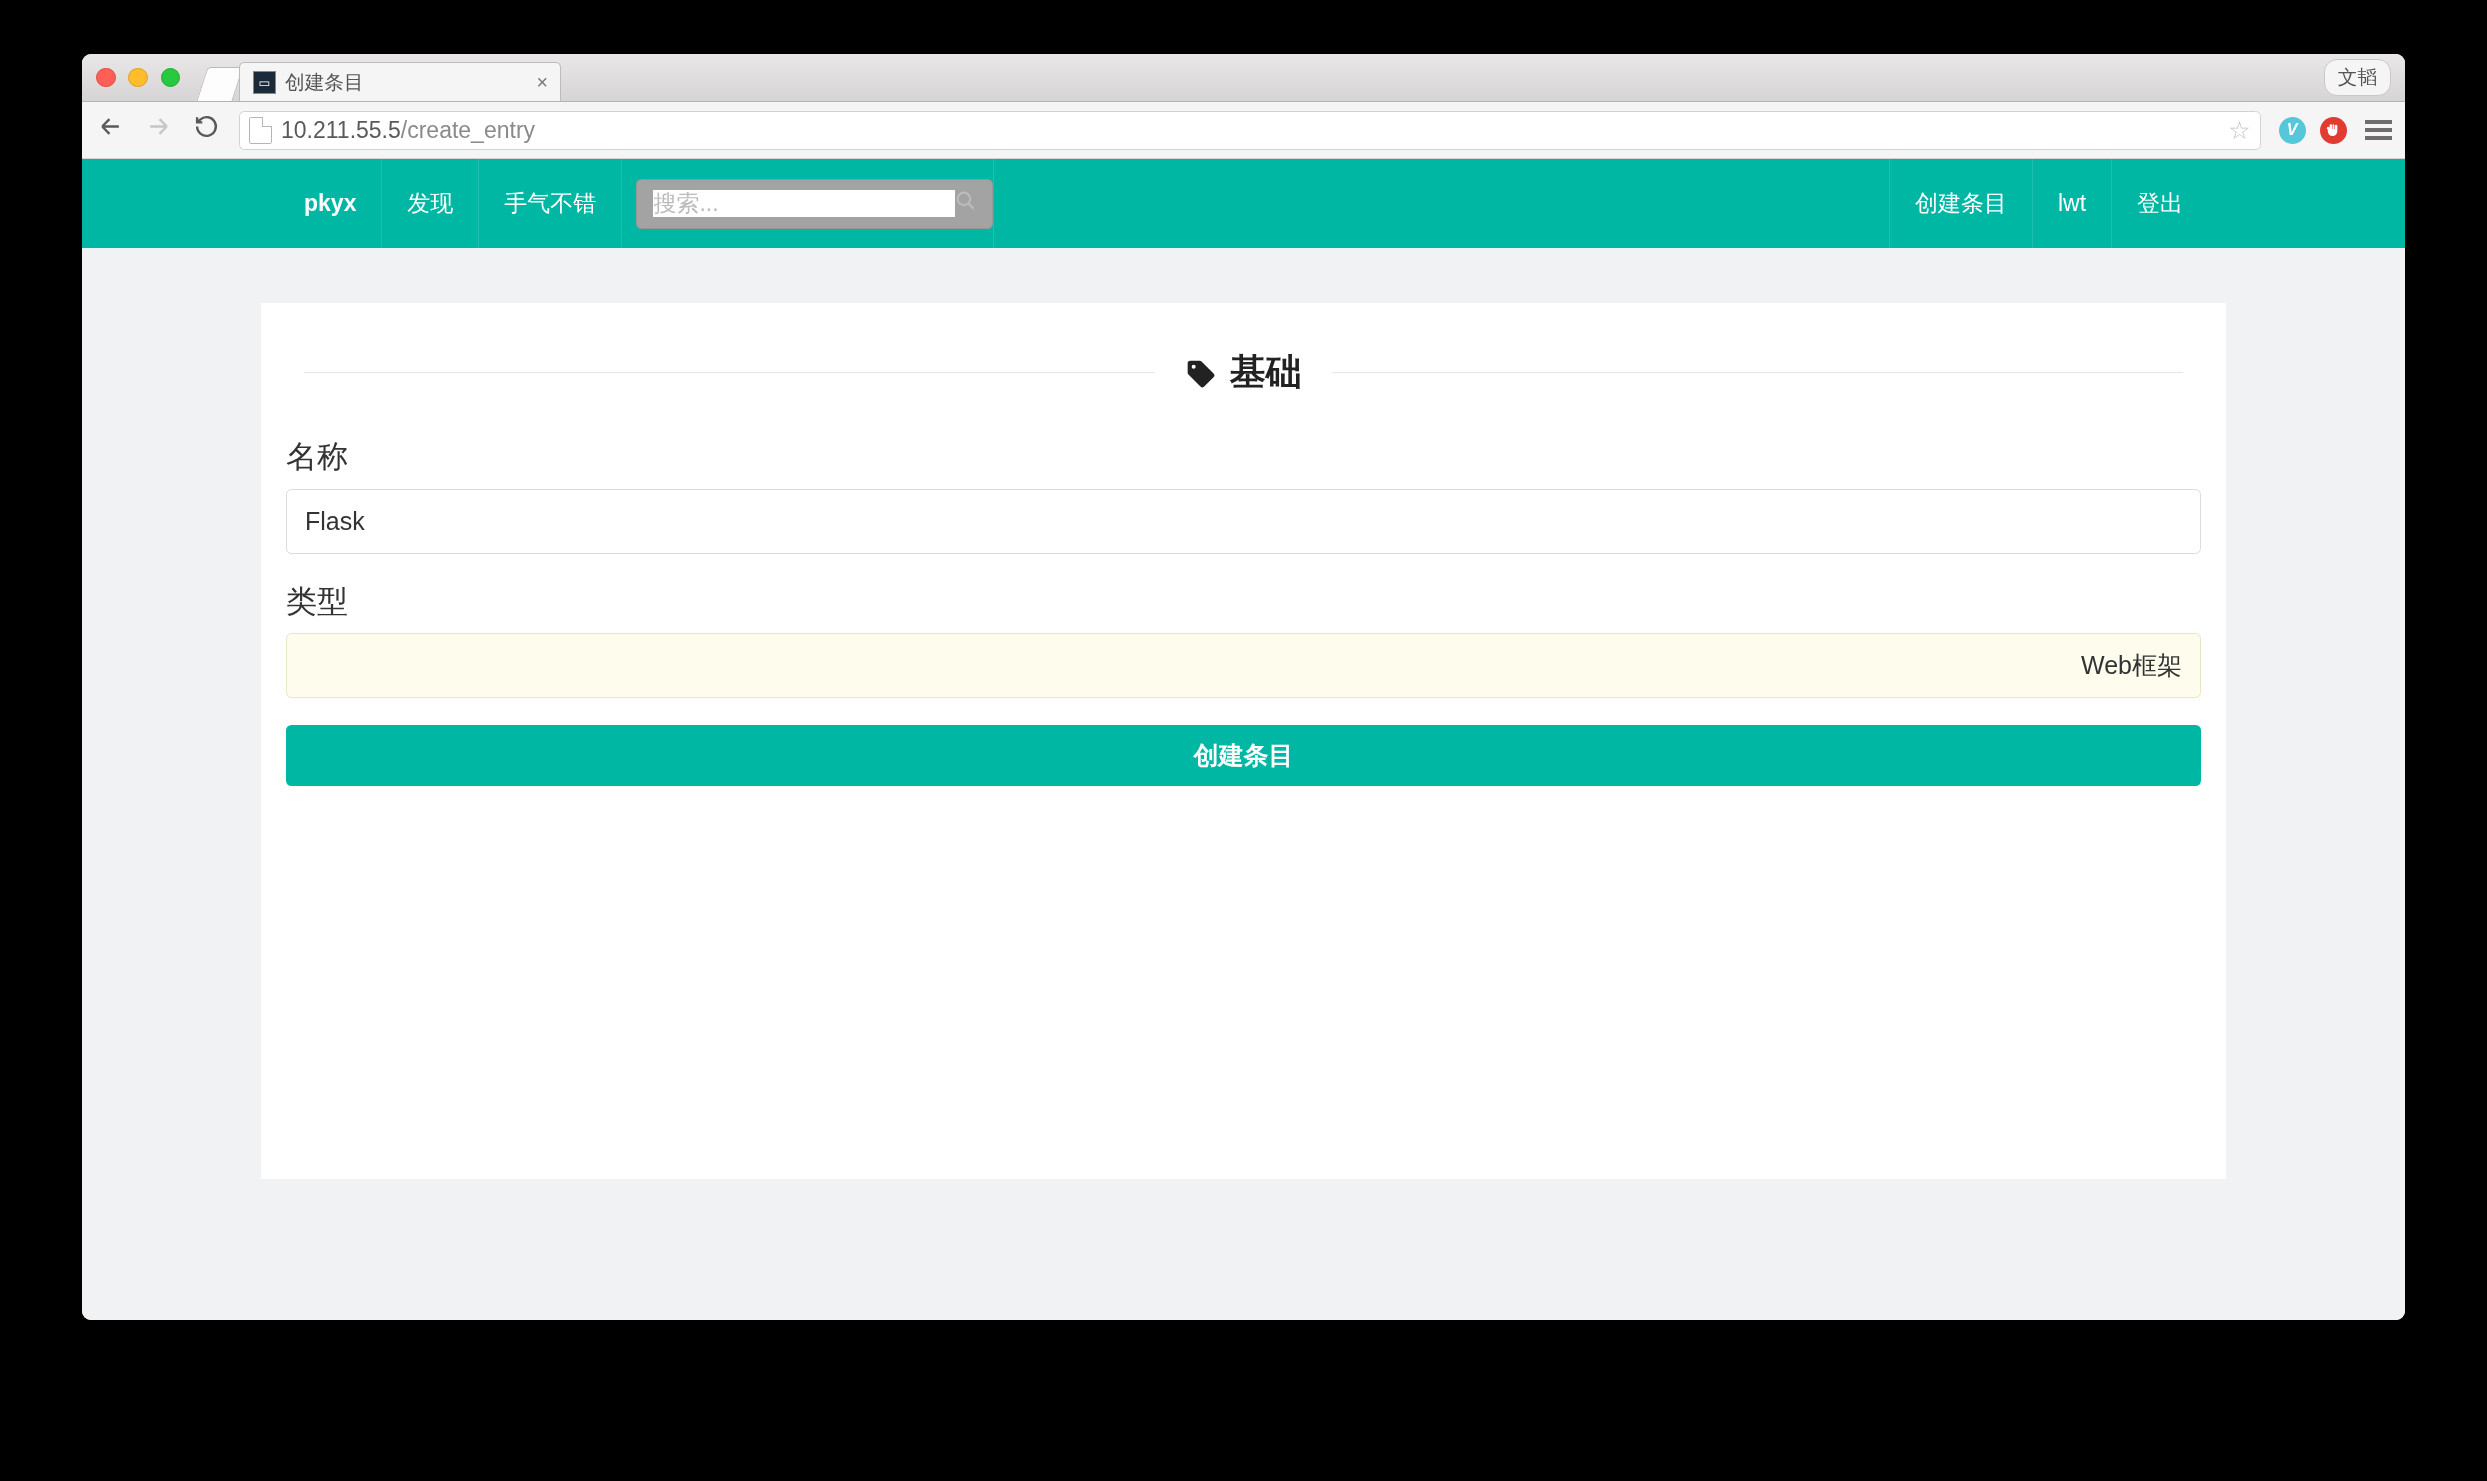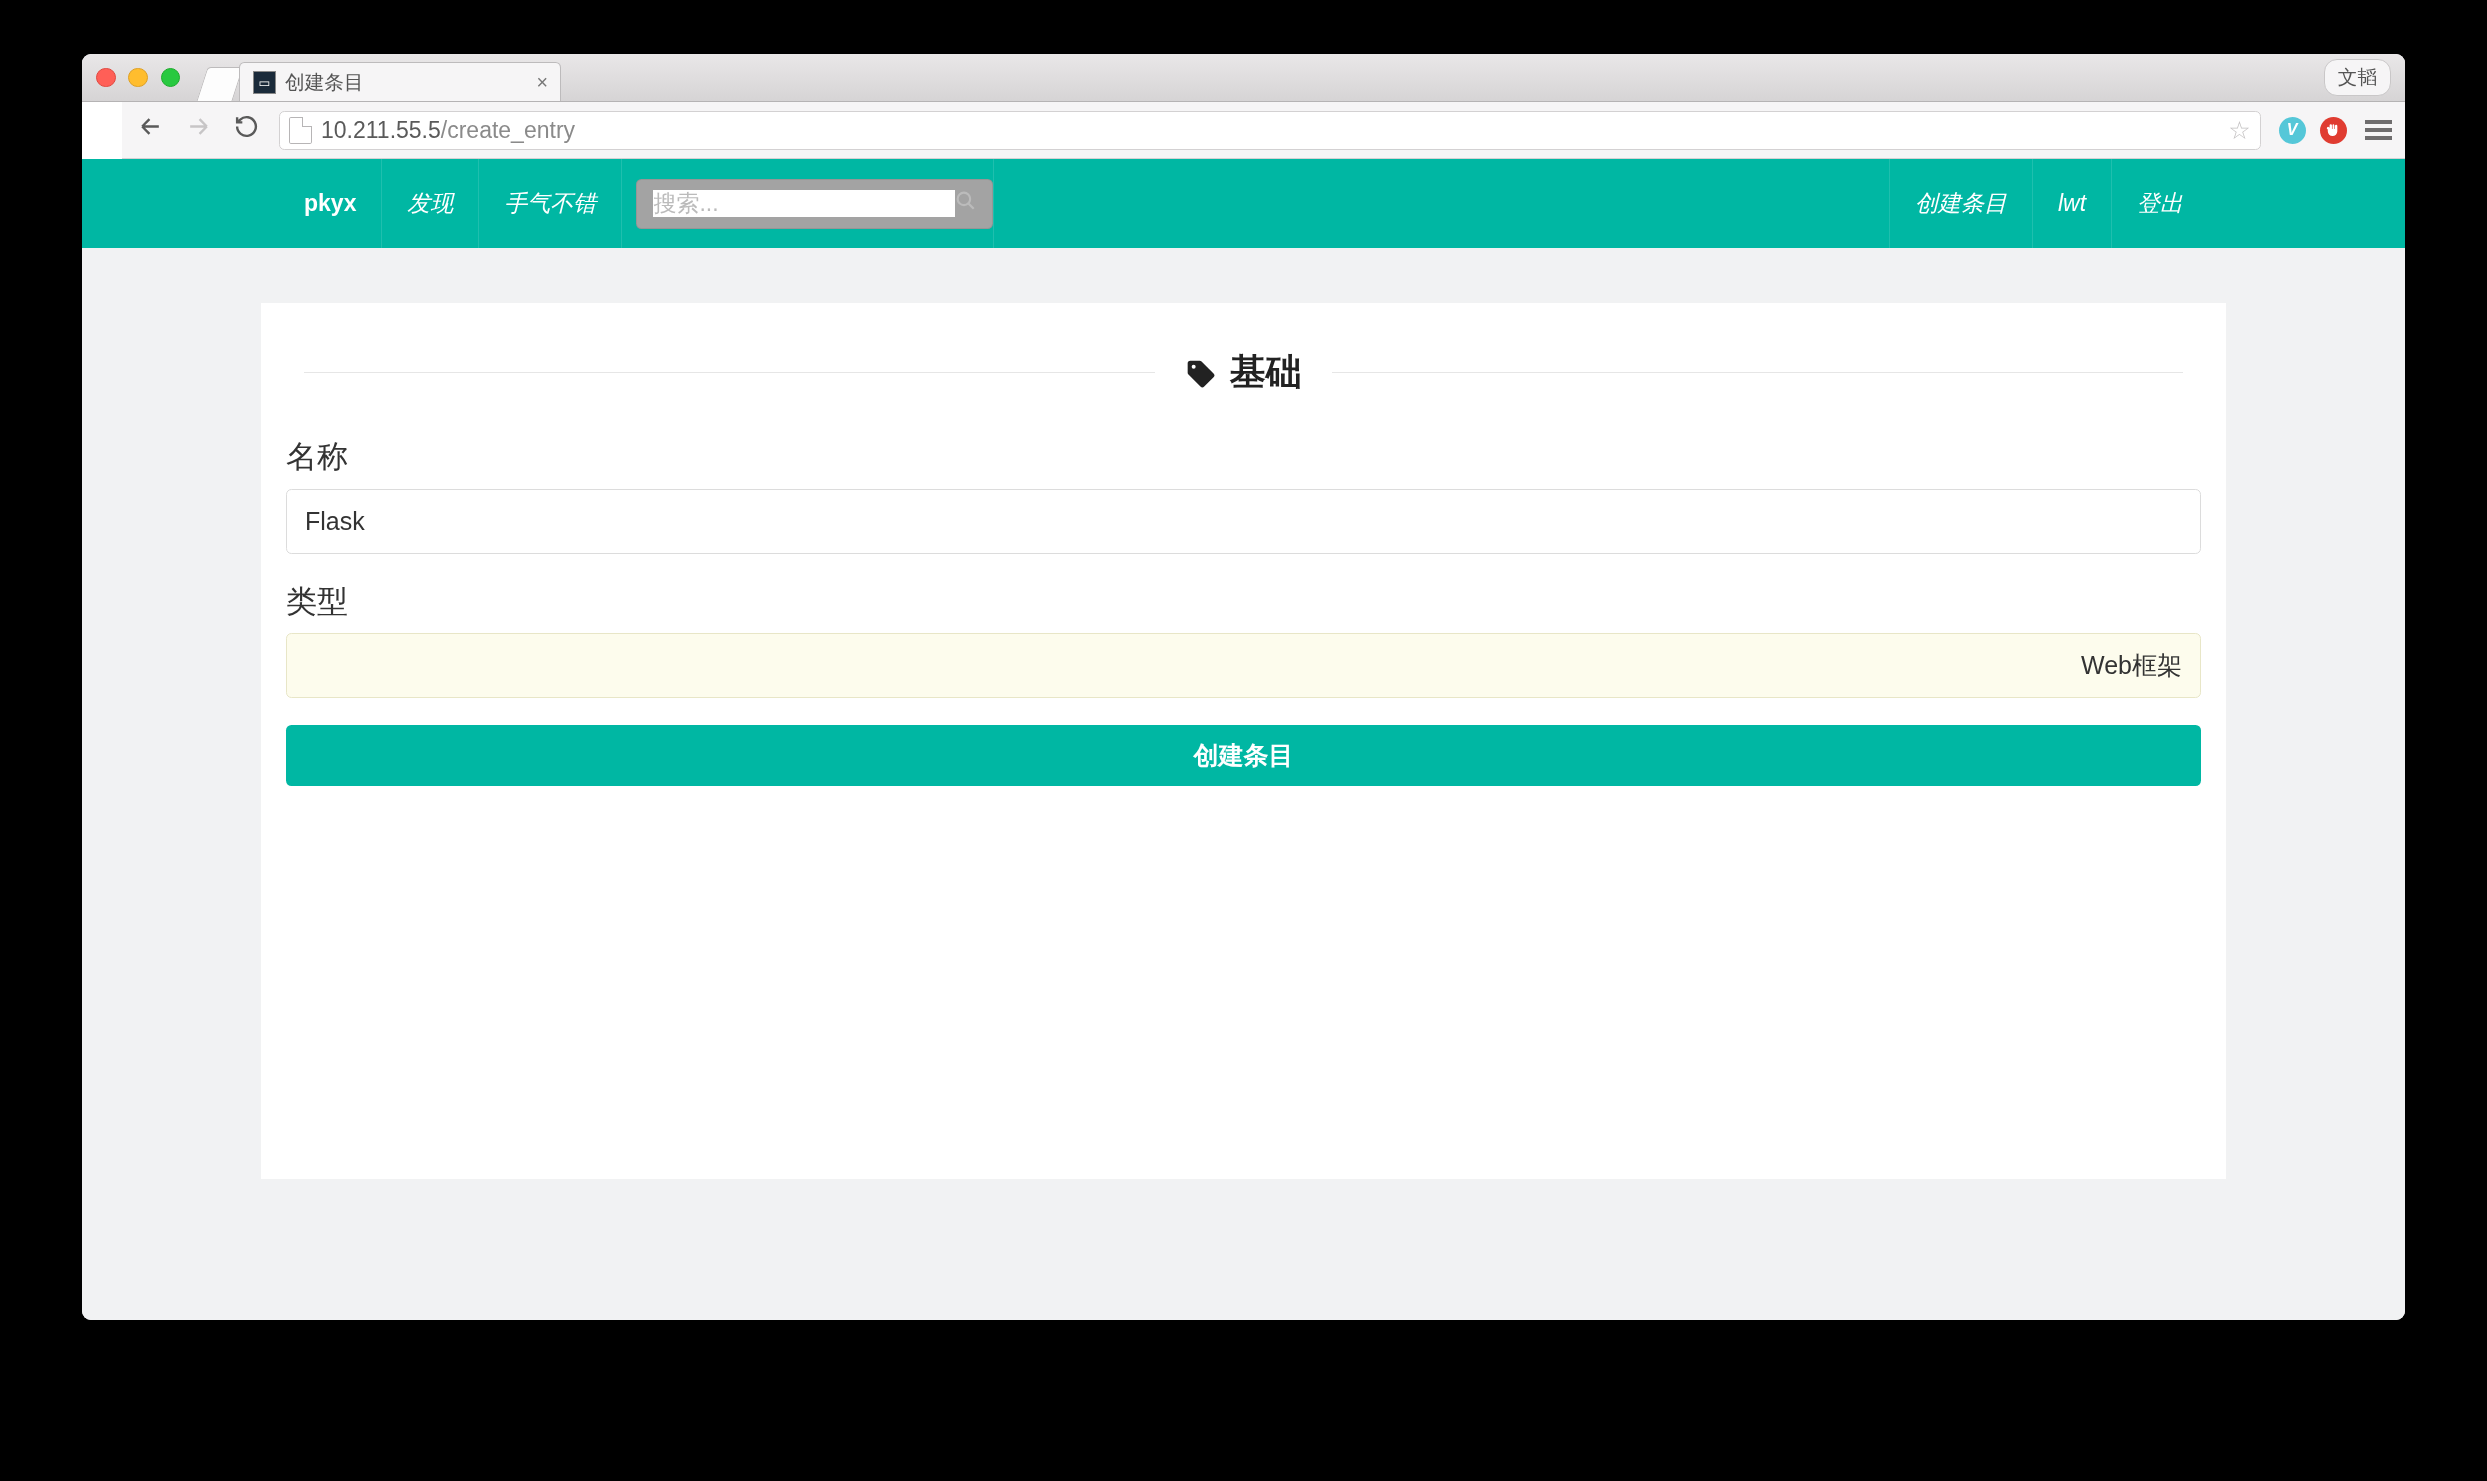--- a/index.html
+++ b/index.html
@@ -97,21 +97,20 @@
   }
   
   .toolbar {
     height: 57px;
     background: #f6f5f6;
     border-bottom: 0.9px solid #d4d2d3;
     display: flex;
     align-items: center;
     padding: 0 13px;
     gap: 18px;
-    margin-left: 40px;
   }
   .tb-btn {
     color: #6f6d6e; font-size: 27px;
     width: 30px; text-align: center;
   }
   .tb-btn.disabled { color: #c0bebd; }
   .omnibox {
     flex: 1;
     height: 39px;
     background: #fff;
@@ -180,21 +179,21 @@
     height:100%;
   }
   .nav-link, .brand {
     color: #fff;
     font-size: 23px;
     padding: 0 25px;
     height:100%;
     display:flex;align-items:center;
   }
   .brand { font-weight: 700; }
-  .nav-link { font-weight: 500; font-style: italic; }
+  .nav-link { font-weight: 500; }
   .divider-v {
     width:0.9px; height:100%;
     background: rgba(255,255,255,0.12);
   }
   .search-wrap {
     margin-left: 14.3px;
     width: 357px;
     height: 50px;
     background: #a3a3a3;
     border-radius: 5.4px;

